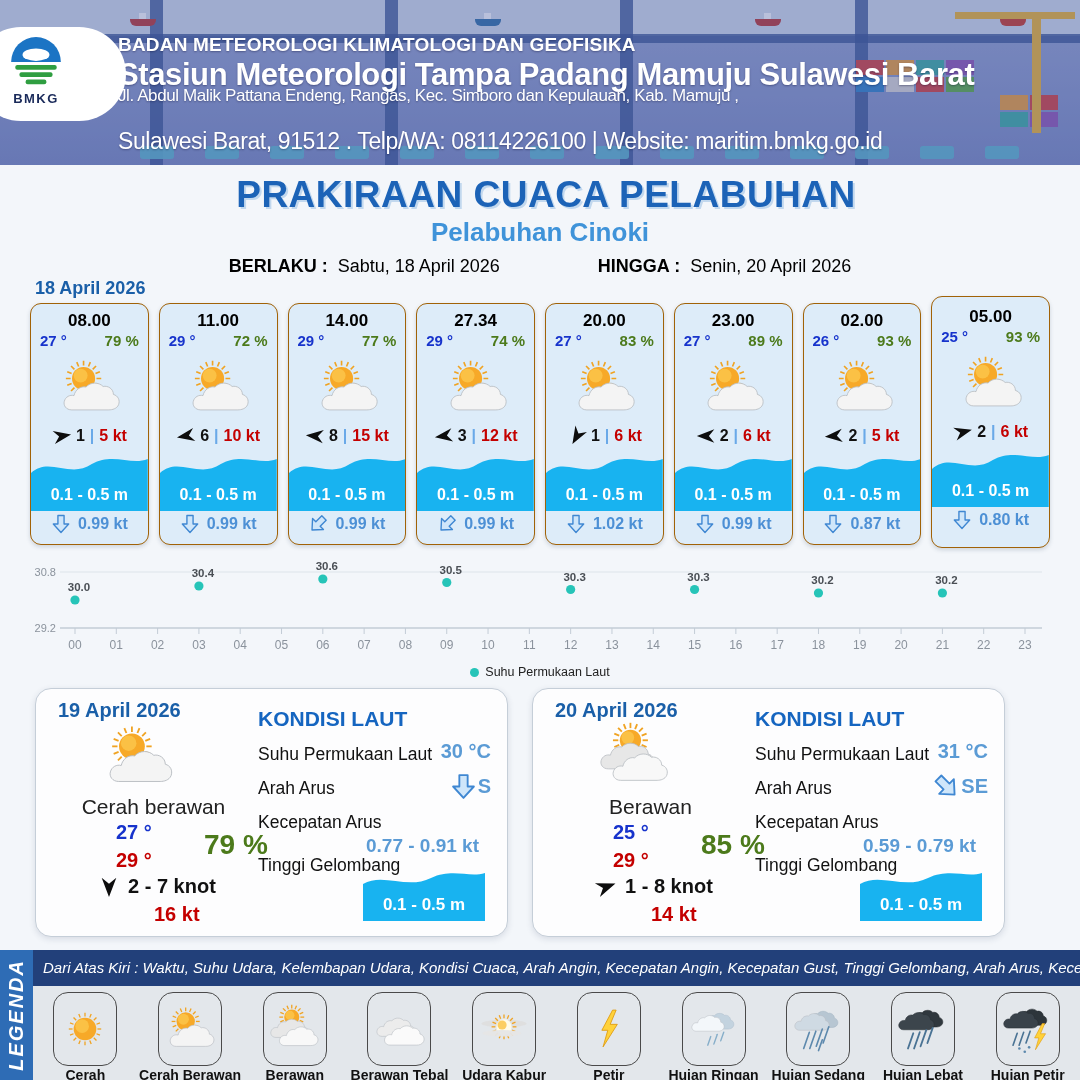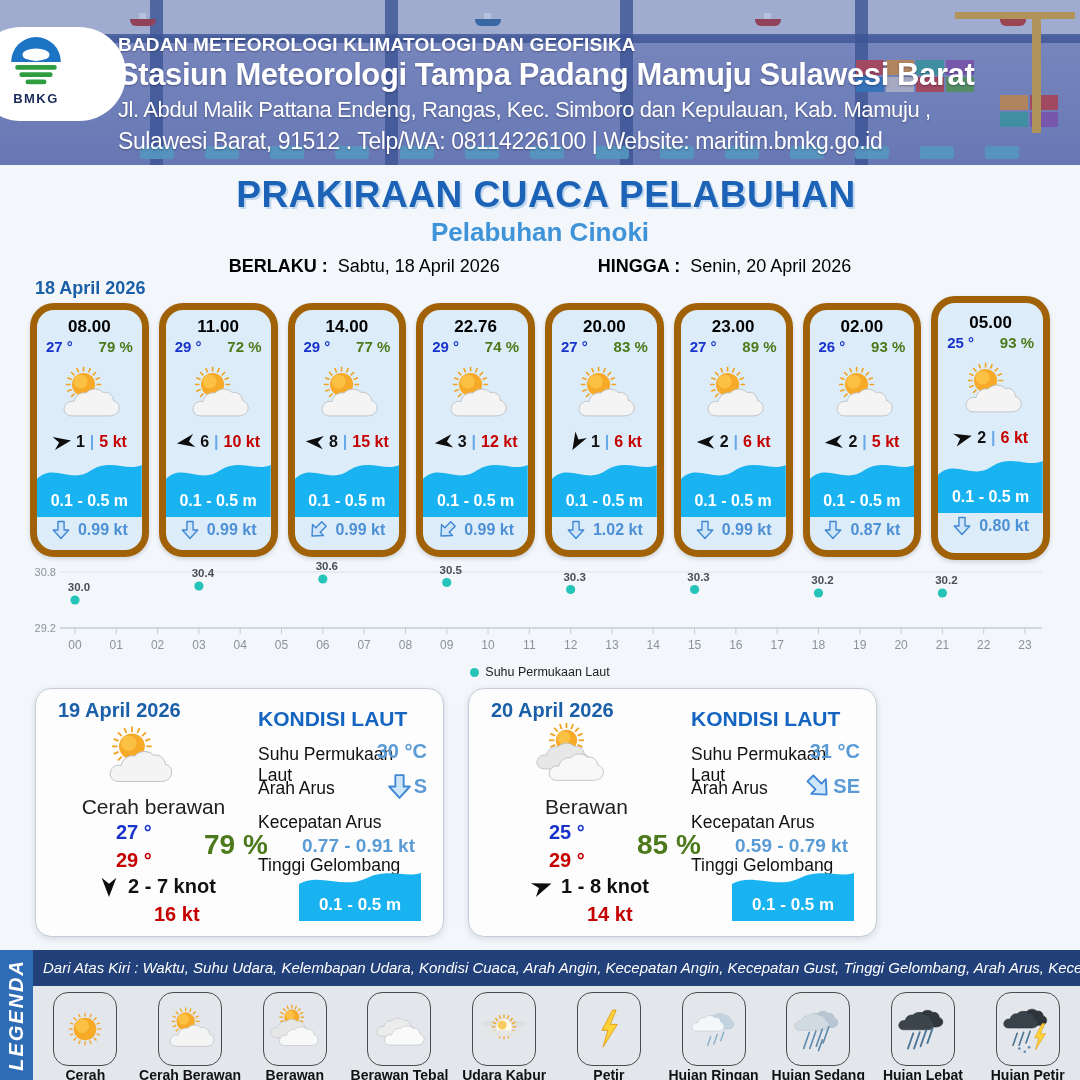--- a/index.html
+++ b/index.html
@@ -20,37 +20,37 @@
   .crane-v{position:absolute;background:#e2af35}
   .chair{position:absolute;bottom:6px;width:34px;height:13px;background:#58b4cb;border-radius:3px;opacity:.9}
   .overlay{position:absolute;inset:0;background:rgba(80,92,165,.33)}
   .logo-pill{position:absolute;left:-26px;top:27px;width:152px;height:94px;background:#fff;border-radius:47px;z-index:5}
   .logo-box{position:absolute;left:12px;top:6px;width:100px;text-align:center}
   .logo-box svg{display:block;margin:2px auto 0}
   .logo-text{font-size:13px;font-weight:bold;color:#1a2a5a;letter-spacing:1.5px;margin-top:-2px}
   .h-text{position:absolute;left:118px;top:0;right:8px;color:#fff;z-index:4;text-shadow:0 1px 2px rgba(0,0,40,.35)}
   .h-org{position:absolute;top:34px;font-size:19px;font-weight:bold;letter-spacing:.2px;white-space:nowrap}
   .h-station{position:absolute;top:57px;font-size:31px;font-weight:bold;letter-spacing:-.4px;white-space:nowrap}
-  .h-addr1{position:absolute;top:97px;font-size:22px;letter-spacing:-.4px;white-space:nowrap}
+  .h-addr1{position:absolute;top:86px;font-size:17px;letter-spacing:-.4px;white-space:nowrap}
   .h-addr2{position:absolute;top:128px;font-size:23px;letter-spacing:-.4px;white-space:nowrap}
   
   .main-title{position:absolute;top:174px;left:6px;width:100%;text-align:center;
     font-size:37px;font-weight:bold;color:#1c63b7;letter-spacing:.5px;
     text-shadow:2px 2px 0 #c2d8ee}
   .sub-title{position:absolute;top:217px;left:0;width:100%;text-align:center;
     font-size:26px;font-weight:bold;color:#3f93d9}
   .valid-row{position:absolute;top:256px;left:0;width:100%;display:flex;justify-content:center;gap:14px;
     font-size:18px;color:#000}
   .valid-row .grp{display:flex;gap:10px}
   .valid-row .lbl{font-weight:bold}
   .valid-row .spacer{width:70px}
   .forecast-date{position:absolute;top:278px;left:35px;font-size:18px;font-weight:bold;color:#1a5fa8}
   
   .cards{position:absolute;top:303px;left:30px;width:1020px;display:flex;gap:10px}
-  .card{flex:1;height:240px;background:#ddecf9;border:7px solid #a16207;border-radius:24px;
+  .card{flex:1;height:240px;background:#ddecf9;border:1px solid #a16207;border-radius:11px;
     box-shadow:0 2px 4px rgba(40,60,90,.18);overflow:hidden;position:relative}
   .card:last-child{margin-top:-7px;height:247px;padding-top:3px}
   .c-time{text-align:center;font-weight:bold;font-size:17px;color:#000;margin-top:7px;height:21px}
   .c-row1{display:flex;justify-content:space-between;padding:0 9px;font-weight:bold;font-size:15px;height:20px}
   .c-temp{color:#1733cc}.c-hum{color:#4c7a1b}
   .c-icon{height:72px;display:flex;align-items:center;justify-content:center}
   .c-icon svg{width:72px;height:68px}
   .c-wind{display:flex;align-items:center;justify-content:center;gap:4px;height:24px;font-weight:bold;font-size:16px}
   .c-wind-arrow{width:20px;height:20px;display:inline-flex}
   .c-wind-arrow svg{width:20px;height:20px}
@@ -62,21 +62,21 @@
   .c-wave-text{position:absolute;left:0;right:0;bottom:7px;text-align:center;color:#fff;font-weight:bold;font-size:16px}
   .c-cur{display:flex;align-items:center;justify-content:center;gap:7px;height:26px;font-weight:bold;font-size:16px;color:#4d90d5}
   .c-cur-arrow{width:20px;height:20px;display:inline-flex}
   .c-cur-arrow svg{width:20px;height:20px}
   
   .chart-wrap{position:absolute;top:552px;left:0;width:1075px;height:112px}
   .chart-legend{position:absolute;top:665px;left:0;width:100%;text-align:center;font-size:12.5px;color:#222;
     display:flex;align-items:center;justify-content:center;gap:6px}
   .chart-legend .dot{width:9px;height:9px;border-radius:50%;background:#26c4b8;display:inline-block}
   
-  .days{position:absolute;top:688px;left:35px;width:842px;display:flex;gap:24px}
+  .days{position:absolute;top:688px;left:35px;width:970px;display:flex;gap:24px}
   .day-card{flex:1;height:247px;background:#fdfdfe;border:1.5px solid #c5ced8;border-radius:16px;
     box-shadow:0 2px 6px rgba(40,60,90,.14);position:relative}
   .d-date{position:absolute;left:22px;top:10px;font-size:20px;font-weight:bold;color:#1a5fa8}
   .d-icon{position:absolute;left:58px;top:30px;width:88px;height:76px}
   .d-icon svg{width:88px;height:76px}
   .d-cond{position:absolute;left:0;top:106px;width:235px;text-align:center;font-size:21px;color:#222}
   .d-tmin{position:absolute;left:80px;top:132px;font-size:20px;font-weight:bold;color:#1733cc}
   .d-tmax{position:absolute;left:80px;top:160px;font-size:20px;font-weight:bold;color:#c40000}
   .d-hum{position:absolute;left:168px;top:140px;font-size:28px;font-weight:bold;color:#4c7a1b}
   .d-wind{position:absolute;left:62px;top:186px;display:flex;align-items:center;gap:8px;font-size:20px;font-weight:bold;color:#111}
@@ -362,21 +362,21 @@
     <div class="c-cur">
       <span class="c-cur-arrow" style="transform:rotate(45deg)">
           <svg viewBox="0 0 26 26" xmlns="http://www.w3.org/2000/svg">
             <path d="M9 2 h8 v11 h6 l-10 11 -10,-11 h6 z" fill="#cfe6fa" stroke="#3f87d2" stroke-width="1.8" stroke-linejoin="round"></path>
           </svg>
         </span>
       <span class="c-cur-text">0.99 kt</span>
     </div>
   </div>
   <div class="card">
-    <div class="c-time">22.76</div>
+    <div class="c-time">27.34</div>
     <div class="c-row1">
       <span class="c-temp">29 °</span>
       <span class="c-hum">74 %</span>
     </div>
     <div class="c-icon">
         <svg viewBox="0 0 100 100" xmlns="http://www.w3.org/2000/svg">
           <line x1="61" y1="36" x2="68" y2="36" stroke="#f0a322" stroke-width="2.4"></line>
           <line x1="59.55371111771445" y1="43.27098521493671" x2="66.02086784529345" y2="45.94976924149233" stroke="#f0a322" stroke-width="2.4"></line>
           <line x1="55.435028842544405" y1="49.4350288425444" x2="60.38477631085024" y2="54.384776310850235" stroke="#f0a322" stroke-width="2.4"></line>
           <line x1="49.27098521493671" y1="53.55371111771445" x2="51.94976924149233" y2="60.02086784529345" stroke="#f0a322" stroke-width="2.4"></line>

